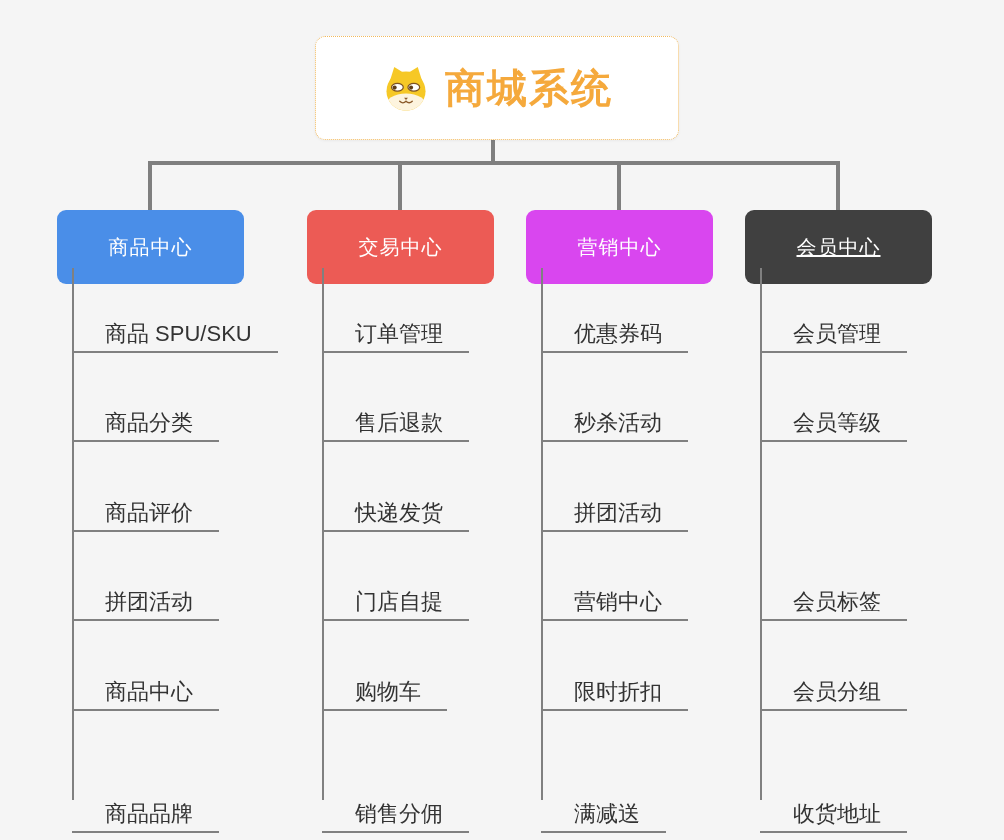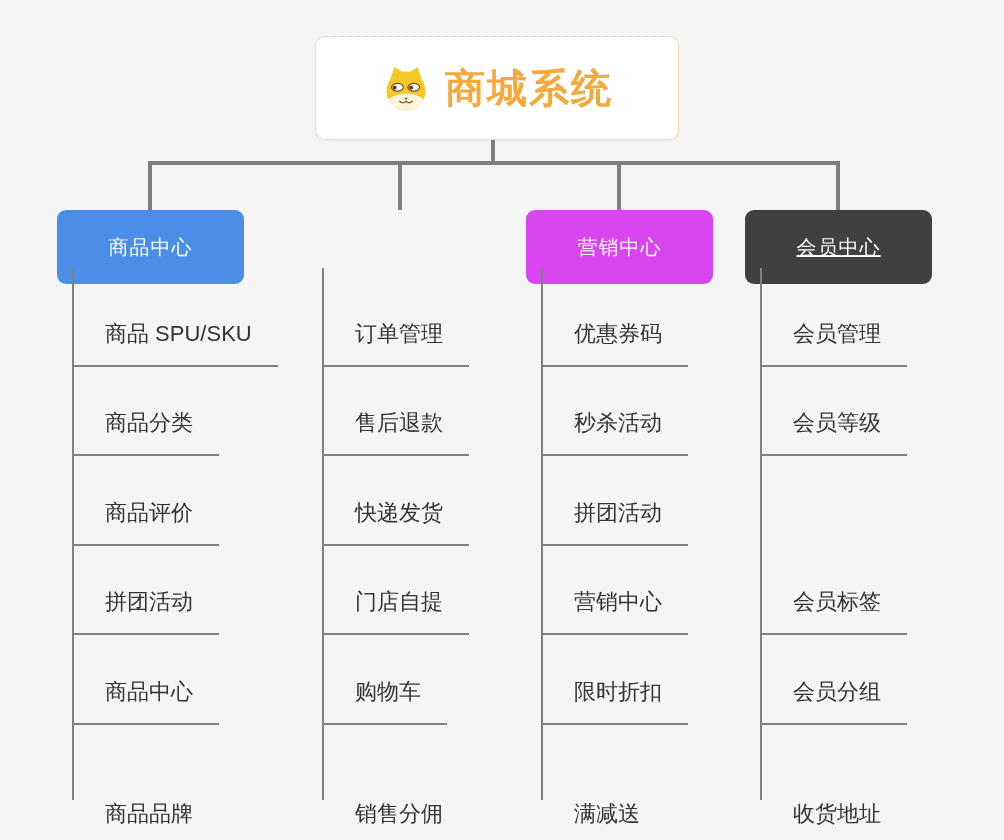--- a/index.html
+++ b/index.html
@@ -45,21 +45,21 @@
     border-radius:9px;
     display:flex;align-items:center;justify-content:center;
     color:#FFFFFF;font-size:20px;letter-spacing:1px;
   }
   .trunk{
     position:absolute;left:15px;top:58px;width:2px;height:532px;
     background:#808080;
   }
   .leaf{
     position:absolute;left:15px;
-    padding:0 26px 18px 33px;
+    padding:0 26px 4px 33px;
     border-bottom:2px solid #808080;
     font-size:22px;line-height:26px;color:#333333;
     white-space:nowrap;
   }
   .leaf.r0{top:111px;} .leaf.r1{top:200px;} .leaf.r2{top:290px;}
   .leaf.r3{top:379px;} .leaf.r4{top:469px;} .leaf.r5{top:558px;margin-top:33px;}
 
   .col.c0{left:57px;} .col.c1{left:307px;} .col.c2{left:526px;} .col.c3{left:745px;}
 </style>
 </head>
@@ -98,20 +98,21 @@
     <div class="trunk"></div>
     <div class="leaf r0">商品 SPU/SKU</div>
     <div class="leaf r1">商品分类</div>
     <div class="leaf r2">商品评价</div>
     <div class="leaf r3">拼团活动</div>
     <div class="leaf r4">商品中心</div>
     <div class="leaf r5">商品品牌</div>
   </div>
 
   <div class="col c1">
+    <div class="branch" style="background: rgb(236, 91, 85);">交易中心</div>
     <div class="trunk"></div>
     <div class="leaf r0">订单管理</div>
     <div class="leaf r1">售后退款</div>
     <div class="leaf r2">快递发货</div>
     <div class="leaf r3">门店自提</div>
     <div class="leaf r4">购物车</div>
     <div class="leaf r5">销售分佣</div>
   </div>
 
   <div class="col c2">

